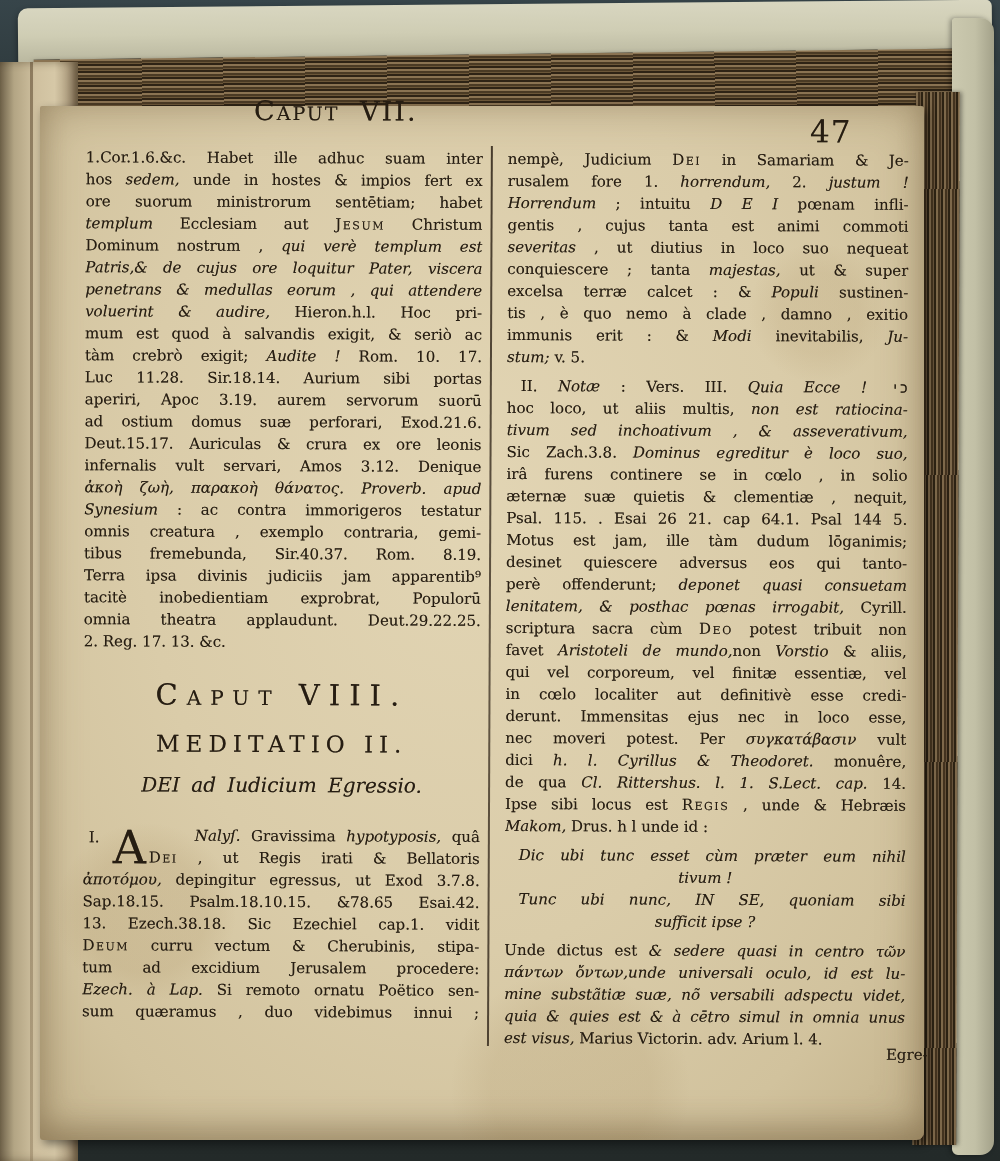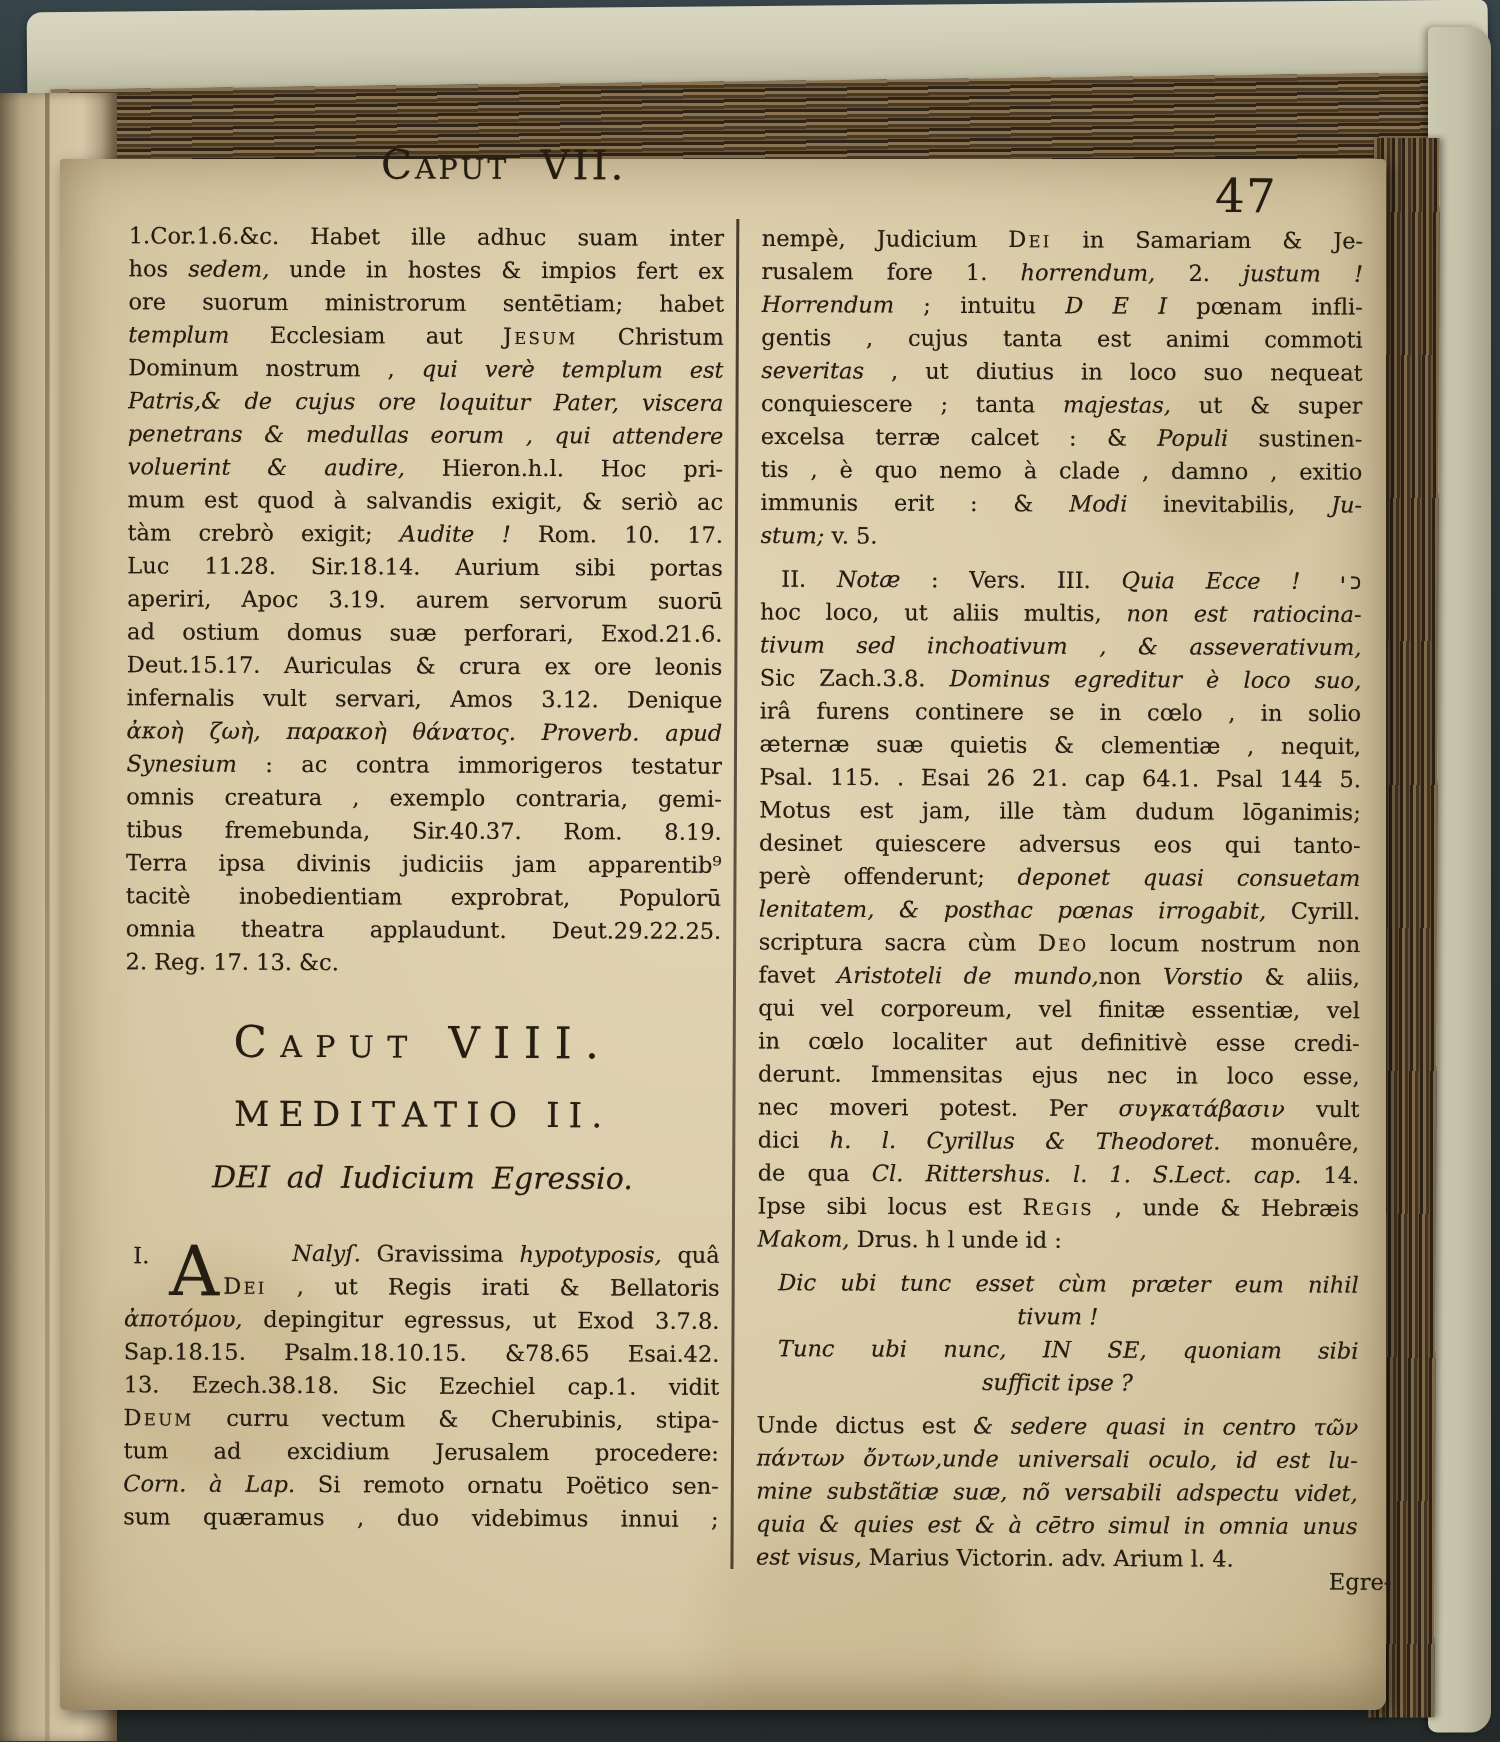--- a/index.html
+++ b/index.html
@@ -108,21 +108,21 @@
         <div class="b-drop">
           <span class="marg-label">I.</span>
           <span class="dropcap">A</span>
           <div class="tline a-j" style="padding-left: 112px;"><span class="s-i">Nalyſ.</span><span class="s-r"> Gravissima </span><span class="s-i">hypotyposis,</span><span class="s-r"> quâ</span></div>
           <div class="tline a-j" style="padding-left: 66px;"><span class="s-sc">Dei</span><span class="s-r"> , ut Regis irati &amp; Bellatoris</span></div>
           <div class="tline a-j"><span class="s-g">ἀποτόμου,</span><span class="s-r"> depingitur egressus, ut Exod 3.7.8.</span></div>
           <div class="tline a-j"><span class="s-r">Sap.18.15. Psalm.18.10.15. &amp;78.65 Esai.42.</span></div>
           <div class="tline a-j"><span class="s-r">13. Ezech.38.18.  Sic Ezechiel cap.1. vidit</span></div>
           <div class="tline a-j"><span class="s-sc">Deum</span><span class="s-r"> curru vectum &amp; Cherubinis, stipa-</span></div>
           <div class="tline a-j"><span class="s-r">tum ad excidium Jerusalem procedere:</span></div>
-          <div class="tline a-j"><span class="s-i">Corn. à Lap.</span><span class="s-r"> Si remoto ornatu Poëtico sen-</span></div>
+          <div class="tline a-j"><span class="s-i">Ezech. à Lap.</span><span class="s-r"> Si remoto ornatu Poëtico sen-</span></div>
           <div class="tline a-j"><span class="s-r">sum quæramus ,  duo videbimus innui ;</span></div>
         </div>
       </div>
     <div class="col col-right">
         <div class="b-para">
           <div class="tline a-j"><span class="s-r">nempè, Judicium </span><span class="s-sc">Dei</span><span class="s-r"> in Samariam &amp; Je-</span></div>
           <div class="tline a-j"><span class="s-r">rusalem fore 1. </span><span class="s-i">horrendum,</span><span class="s-r"> 2. </span><span class="s-i">justum !</span></div>
           <div class="tline a-j"><span class="s-i">Horrendum</span><span class="s-r"> ; intuitu </span><span class="s-i">D E I</span><span class="s-r"> pœnam infli-</span></div>
           <div class="tline a-j"><span class="s-r">gentis , cujus tanta est animi commoti</span></div>
           <div class="tline a-j"><span class="s-i">severitas</span><span class="s-r"> ,  ut diutius in loco suo nequeat</span></div>
@@ -137,21 +137,21 @@
           <div class="tline a-j"><span class="s-r">hoc loco, ut aliis multis, </span><span class="s-i">non est ratiocina-</span></div>
           <div class="tline a-j"><span class="s-i">tivum sed inchoativum , &amp; asseverativum,</span></div>
           <div class="tline a-j"><span class="s-r">Sic Zach.3.8. </span><span class="s-i">Dominus egreditur è loco suo,</span></div>
           <div class="tline a-j"><span class="s-r">irâ furens continere se in cœlo , in solio</span></div>
           <div class="tline a-j"><span class="s-r">æternæ suæ quietis &amp; clementiæ , nequit,</span></div>
           <div class="tline a-j"><span class="s-r">Psal. 115. . Esai 26 21. cap 64.1. Psal 144 5.</span></div>
           <div class="tline a-j"><span class="s-r">Motus est jam, ille tàm dudum lōganimis;</span></div>
           <div class="tline a-j"><span class="s-r">desinet quiescere adversus eos qui tanto-</span></div>
           <div class="tline a-j"><span class="s-r">perè offenderunt; </span><span class="s-i">deponet quasi consuetam</span></div>
           <div class="tline a-j"><span class="s-i">lenitatem, &amp; posthac pœnas irrogabit,</span><span class="s-r"> Cyrill.</span></div>
-          <div class="tline a-j"><span class="s-r">scriptura sacra cùm </span><span class="s-sc">Deo</span><span class="s-r"> locum nostrum non</span></div>
+          <div class="tline a-j"><span class="s-r">scriptura sacra cùm </span><span class="s-sc">Deo</span><span class="s-r"> potest tribuit non</span></div>
           <div class="tline a-j"><span class="s-r">favet </span><span class="s-i">Aristoteli de mundo,</span><span class="s-r">non </span><span class="s-i">Vorstio</span><span class="s-r"> &amp; aliis,</span></div>
           <div class="tline a-j"><span class="s-r">qui vel corporeum, vel finitæ essentiæ, vel</span></div>
           <div class="tline a-j"><span class="s-r">in cœlo localiter aut definitivè esse credi-</span></div>
           <div class="tline a-j"><span class="s-r">derunt.  Immensitas ejus nec in loco esse,</span></div>
           <div class="tline a-j"><span class="s-r">nec moveri potest. Per </span><span class="s-g">συγκατάβασιν</span><span class="s-r"> vult</span></div>
           <div class="tline a-j"><span class="s-r">dici </span><span class="s-i">h. l. Cyrillus &amp; Theodoret.</span><span class="s-r"> monuêre,</span></div>
           <div class="tline a-j"><span class="s-r">de qua </span><span class="s-i">Cl. Rittershus. l. 1. S.Lect. cap.</span><span class="s-r"> 14.</span></div>
           <div class="tline a-j"><span class="s-r">Ipse sibi locus est </span><span class="s-sc">Regis</span><span class="s-r"> , unde &amp; Hebræis</span></div>
           <div class="tline a-l"><span class="s-i">Makom,</span><span class="s-r"> Drus. h l unde id :</span></div>
         </div>

